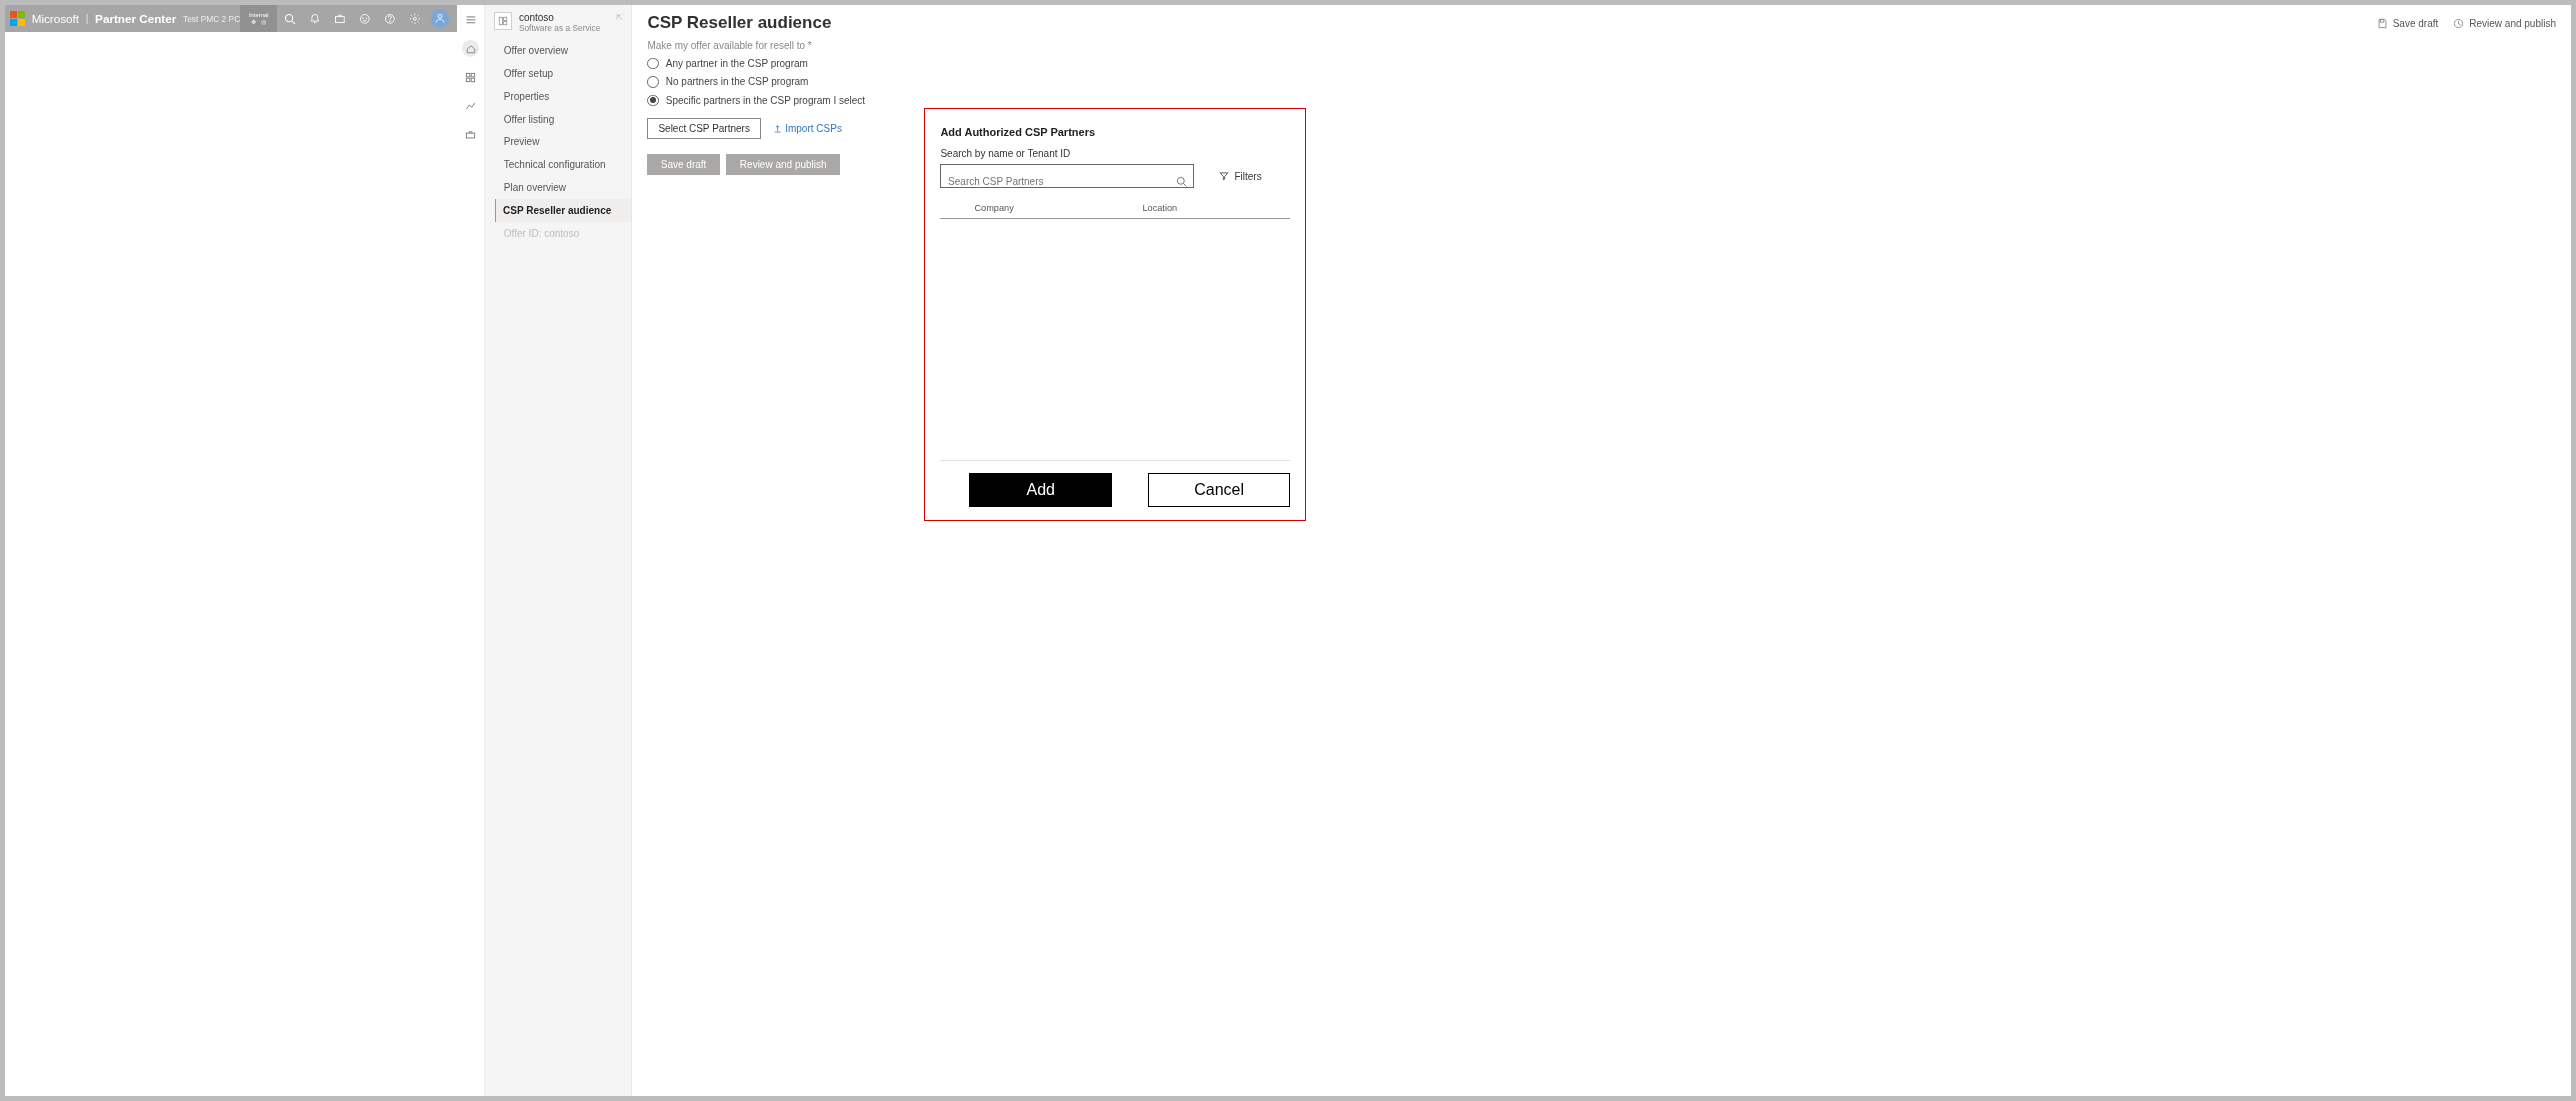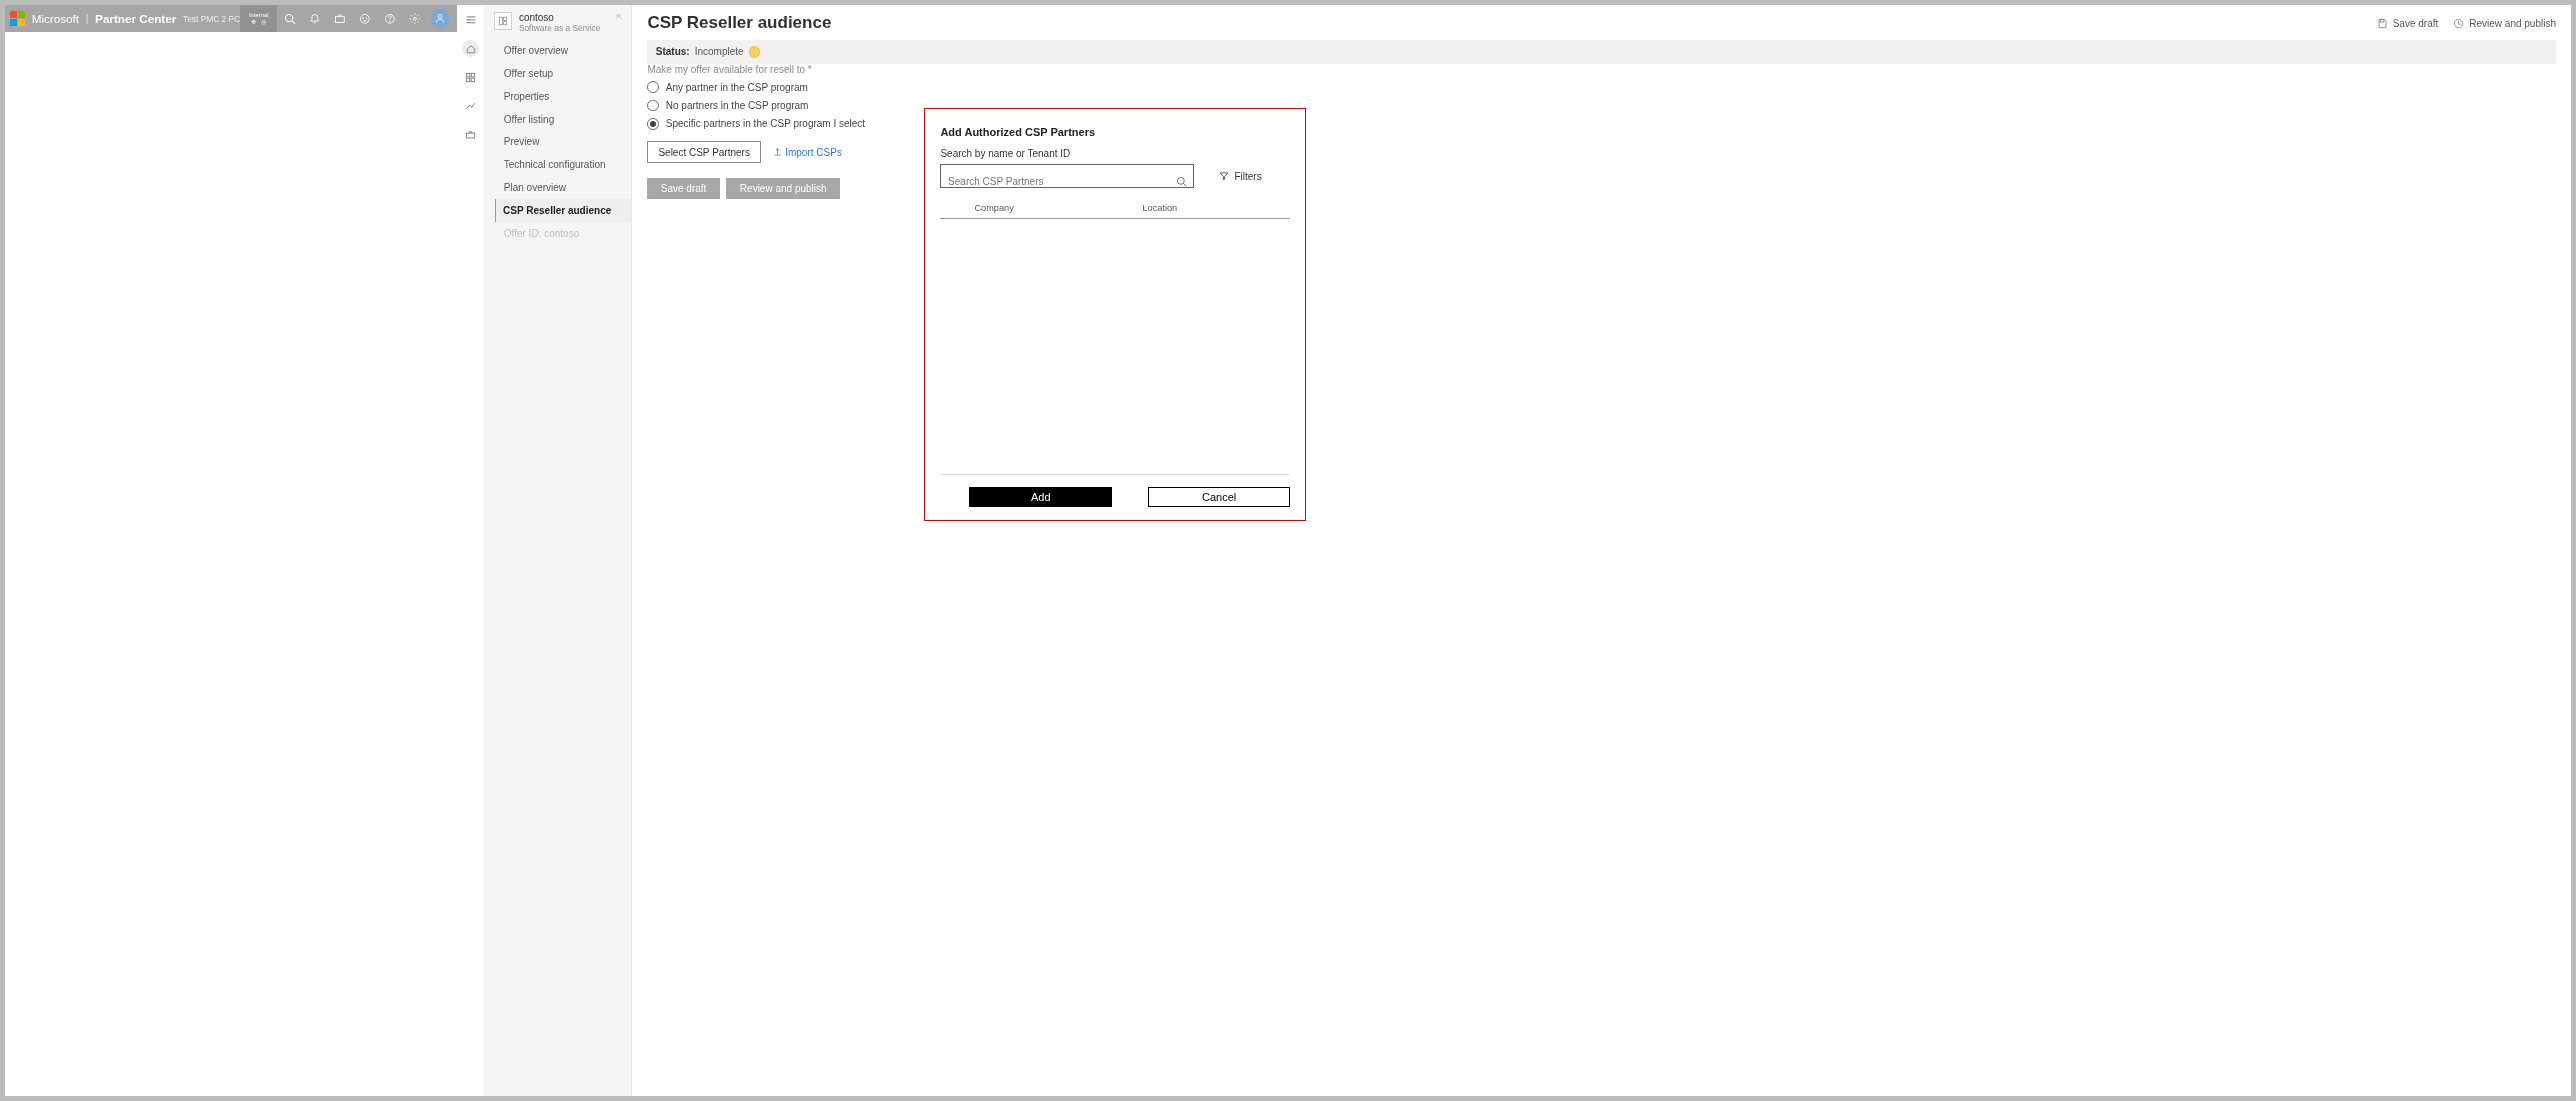--- a/index.html
+++ b/index.html
@@ -78,21 +78,21 @@
   .modal .mlabel{ font-size:10px; color:#333; margin-bottom:5px;}
   .modal .searchrow{ display:flex; align-items:center; gap:25px; margin-bottom:11.7px;}
   .modal .searchbox{ flex:0 0 254px; border:0.8px solid #666; height:24px; display:flex; align-items:flex-end; padding:0 6.7px; justify-content:space-between;}
   .modal .searchbox input{ border:none; outline:none; font-size:10px; color:#666; flex:1;}
   .modal .filters{ display:flex; align-items:center; gap:5px; font-size:10px; color:#333; cursor:pointer;}
   .modal .thead{ display:flex; font-size:9.2px; color:#555; padding:3.4px 0 5px 34px; border-bottom:0.8px solid #999;}
   .modal .thead .c1{ width:168px;} .modal .thead .c2{ flex:1;}
   .modal .spacer{ flex:1;}
   .modal .divider{ height:0.8px; background:#e0e0e0; margin-bottom:11.7px;}
   .modal .mbtns{ display:flex; gap:6.7px; }
-  .modal .mbtns button{ flex:1; height:20px; font-size:11px; cursor:pointer;margin-left:29px;}
+  .modal .mbtns button{ flex:1; height:34px; font-size:16px; cursor:pointer;margin-left:29px;}
   .btn-black{ background:#000; color:#fff; border:0.8px solid #000;}
   .btn-white{ background:#fff; color:#000; border:0.8px solid #000;}
 
   svg{ display:block; }
 </style>
 </head>
 <body>
 
 <div class="frame">
 
@@ -245,25 +245,20 @@
           <span class="ic">
             <svg width="11" height="11" viewBox="0 0 16 16" fill="none" stroke="#888" stroke-width="1.3">
                 <circle cx="8" cy="8" r="6"></circle>
                 <path d="M8 4v4l3 2"></path>
               </svg>
           </span>
           <span>Review and publish</span>
         </div>
       </div>
 
-      <div class="status-bar">
-        <span class="label"><b>Status:</b></span>
-        <span>Incomplete</span>
-        <span class="status-pill"></span>
-      </div>
 
 
       <div class="fieldlabel">Make my offer available for resell to *</div>
       <div class="radios">
         <div class="radio">
             <span class="dot"></span>
             <span>Any partner in the CSP program</span>
           </div>
         <div class="radio">
             <span class="dot"></span>

